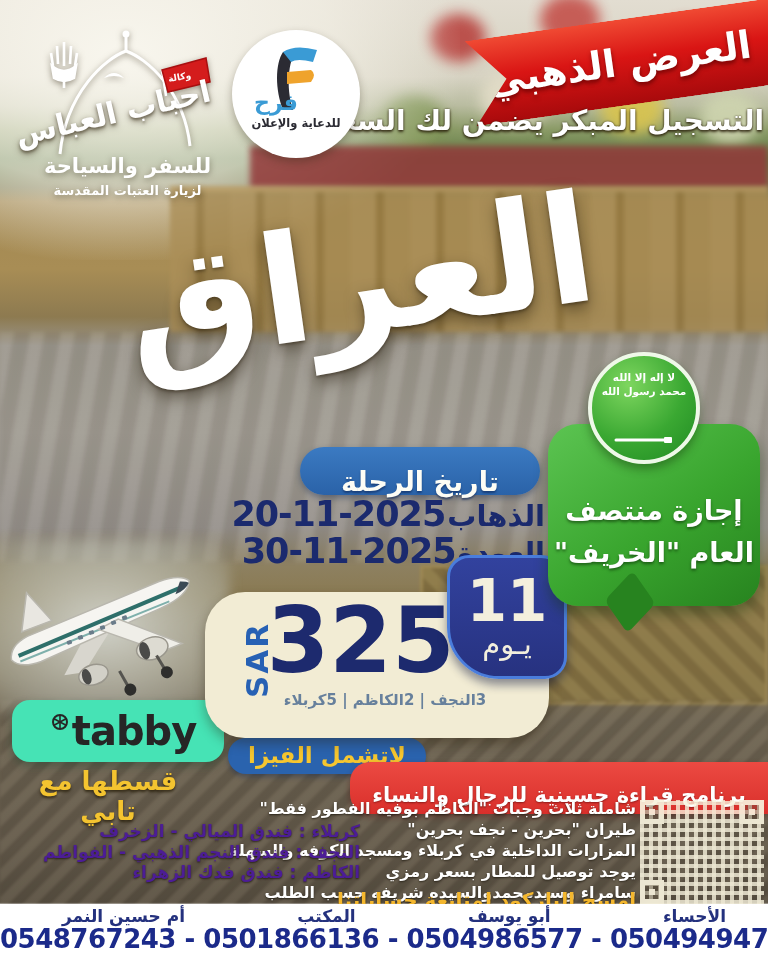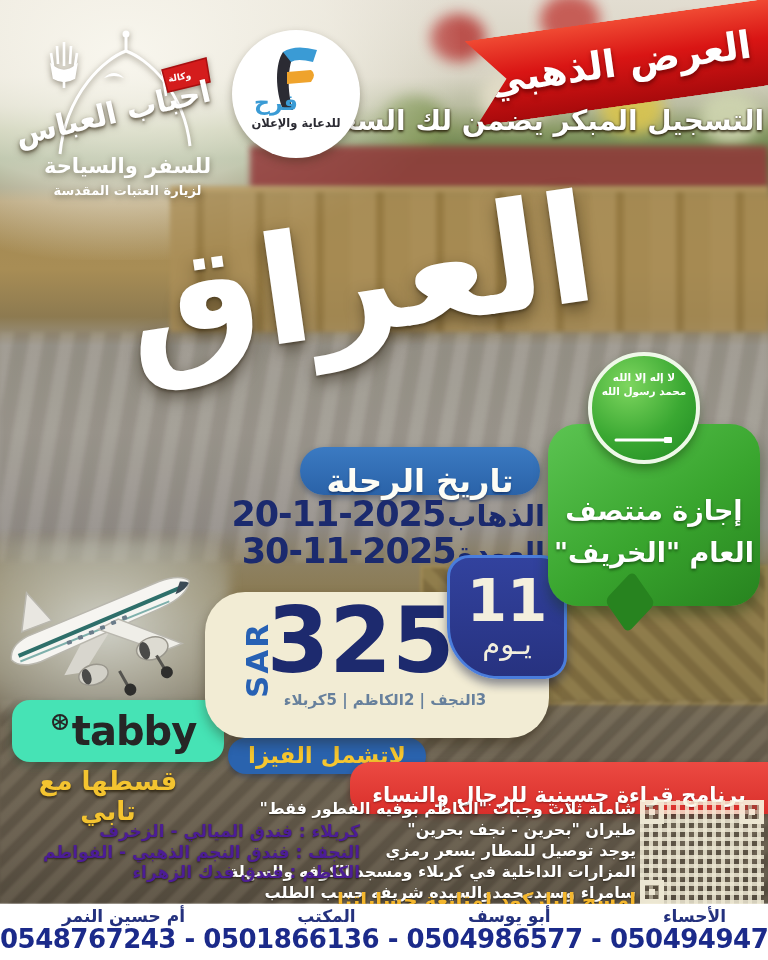--- a/index.html
+++ b/index.html
@@ -74,21 +74,21 @@
     border-radius:30px;box-shadow:0 8px 14px rgba(20,50,10,.4);}
   .bubble::after{content:"";position:absolute;left:62px;bottom:-16px;width:40px;height:40px;background:#27831f;
     transform:rotate(55deg) skew(12deg);border-radius:6px;z-index:-1;}
   .bubble-text{position:absolute;left:0;top:66px;width:100%;text-align:center;color:#fff;font-weight:bold;
     font-size:27px;line-height:1.55;text-shadow:0 2px 3px rgba(15,60,10,.65);}
 
   
   .dates-pill{position:absolute;left:300px;top:447px;width:240px;height:48px;border-radius:26px;
     background:linear-gradient(180deg,#3b7ac2,#2a62a8);display:flex;align-items:center;justify-content:center;
     box-shadow:0 3px 6px rgba(20,40,80,.4);}
-  .dates-pill span{color:#fdfdf5;font-size:32px;font-weight:bold;text-shadow:0 2px 2px rgba(15,40,90,.6);margin-top:20px;}
+  .dates-pill span{color:#fdfdf5;font-size:27px;font-weight:bold;text-shadow:0 2px 2px rgba(15,40,90,.6);margin-top:20px;}
   .date-lines{position:absolute;left:225px;top:496px;width:320px;color:#1b2a6e;}
   .date-row{display:flex;align-items:baseline;justify-content:flex-start;gap:2px;line-height:1.05;}
   .date-label{font-size:29px;font-weight:bold;}
   .date-value{font-size:35px;font-weight:bold;direction:ltr;letter-spacing:-1px;}
 
   
   .duration{position:absolute;left:447px;top:555px;width:120px;height:124px;z-index:6;
     background:linear-gradient(180deg,#32429e 0%,#273280 100%);
     border:3px solid #4a7ddc;border-radius:22px 26px 22px 52px;
     display:flex;flex-direction:column;align-items:center;justify-content:center;
@@ -293,22 +293,22 @@
     </svg>
   </div>
   <div class="tabby-caption">قسطها مع تابي</div>
 
   <div class="program-pill">
     <span>برنامج قراءة حسينية للرجال والنساء</span>
   </div>
   <div class="program-lines">
     <div>شاملة ثلاث وجبات "الكاظم بوفيه الفطور فقط"</div>
     <div>طيران "بحرين - نجف بحرين"</div>
+    <div>المزارات الداخلية في كربلاء ومسجد الكوفه والسهلة</div>
     <div>يوجد توصيل للمطار بسعر رمزي</div>
-    <div>المزارات الداخلية في كربلاء ومسجد الكوفه والسهلة</div>
     <div>سامراء وسيدمحمدوالسيده شريفه حسب الطلب</div>
   </div>
   <div class="barcode-note">امسح الباركود لمتابعة حساباتنا</div>
   <div class="qr">
     <div class="finder f1">
         <i></i>
       </div>
     <div class="finder f2">
         <i></i>
       </div>

